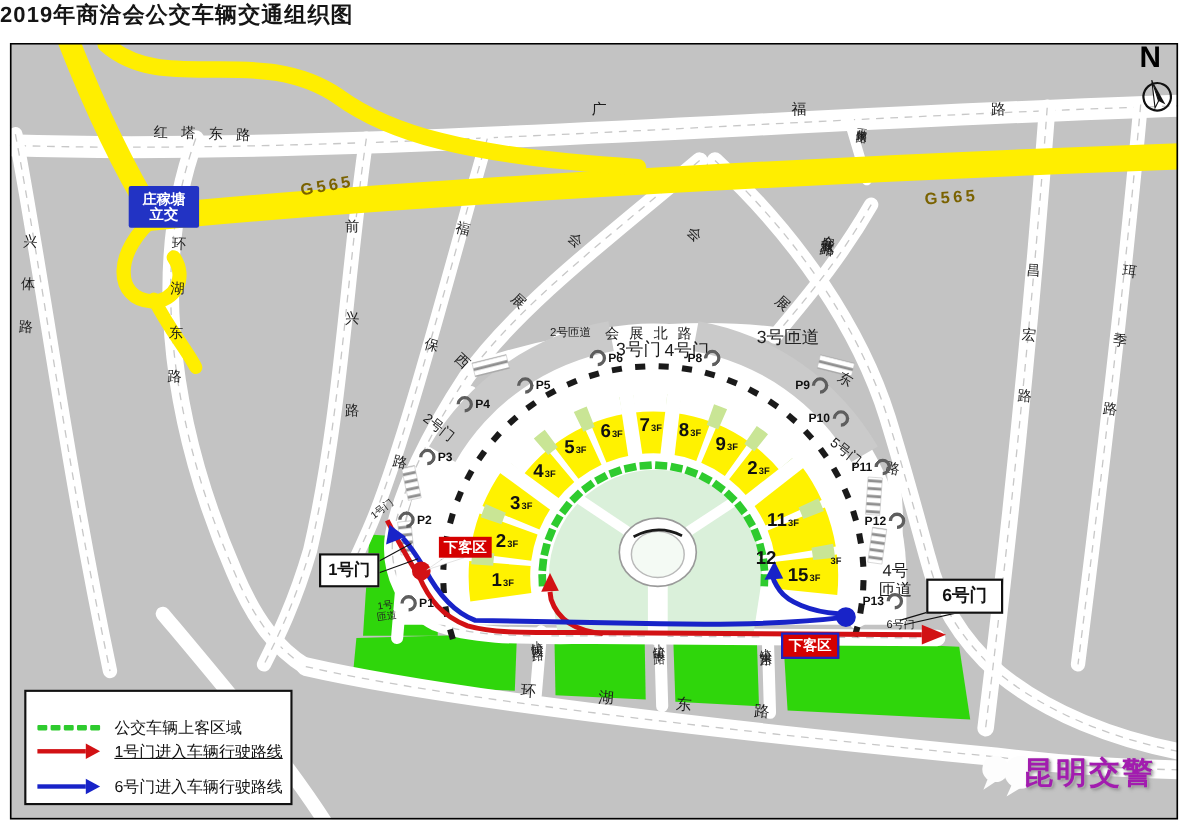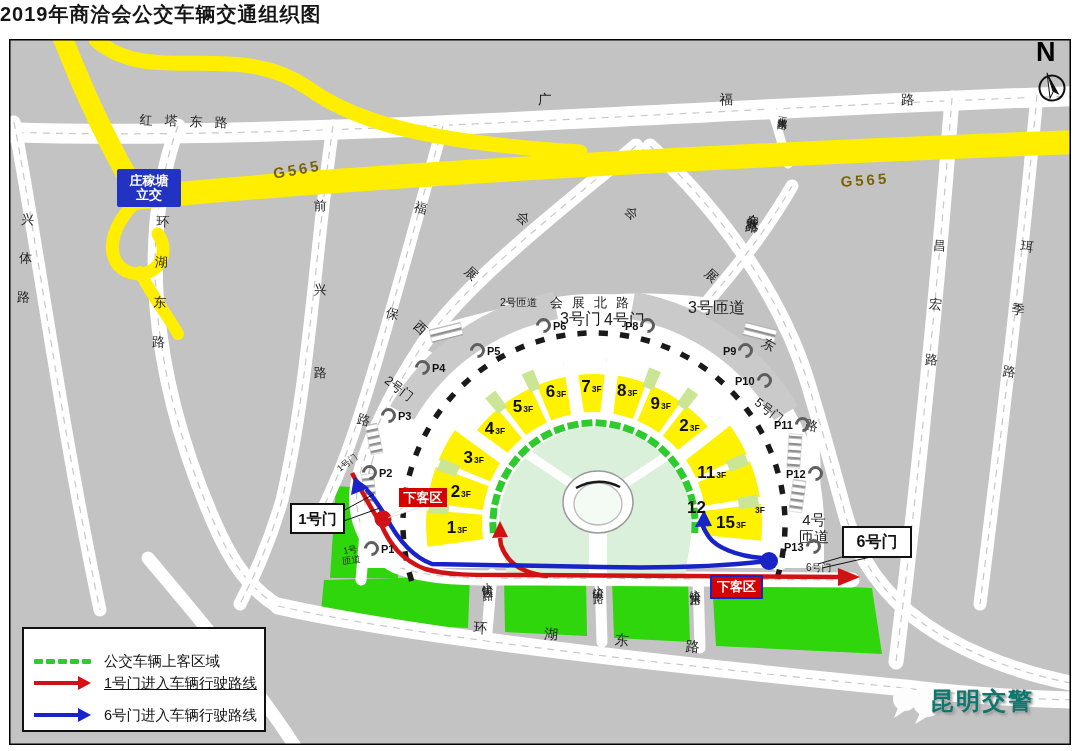--- a/index.html
+++ b/index.html
@@ -40,21 +40,21 @@
   .hall .f{font-size:8.5px;margin-left:1px;}
   .legend{position:absolute;left:22px;top:627px;width:240px;height:101px;background:#fff;
           border:2.5px solid #111;}
   .lrow{position:absolute;left:10px;display:flex;align-items:center;height:20px;}
   .lsw{width:62px;display:flex;align-items:center;margin-right:8px;}
   .lsw .gd{width:9px;height:5px;background:var(--gdash,#2ecb2e);margin-right:3px;border-radius:1px;}
   .arrowbar{height:4px;width:44px;}
   .arrowhead{width:0;height:0;border-top:7px solid transparent;border-bottom:7px solid transparent;}
   .llabel{font-size:14.5px;color:#111;}
   .nletter{left:1036px;top:38px;font-size:27px;font-weight:700;color:#000;}
-  .wmark{left:930px;top:688px;font-size:24px;font-weight:700;color:#0f766e;letter-spacing:2px;
+  .wmark{left:930px;top:688px;font-size:28px;font-weight:700;color:#a21caf;letter-spacing:2px;
          text-shadow:1px 1px 0 #a9a9a9,2px 2px 3px #8f8f8f;}
 </style>
 </head>
 <body>
 
 <div id="stage">
 
   <div class="lbl title">2019年商洽会公交车辆交通组织图</div>
 
   <svg width="1080" height="751" viewBox="0 0 1080 751">

